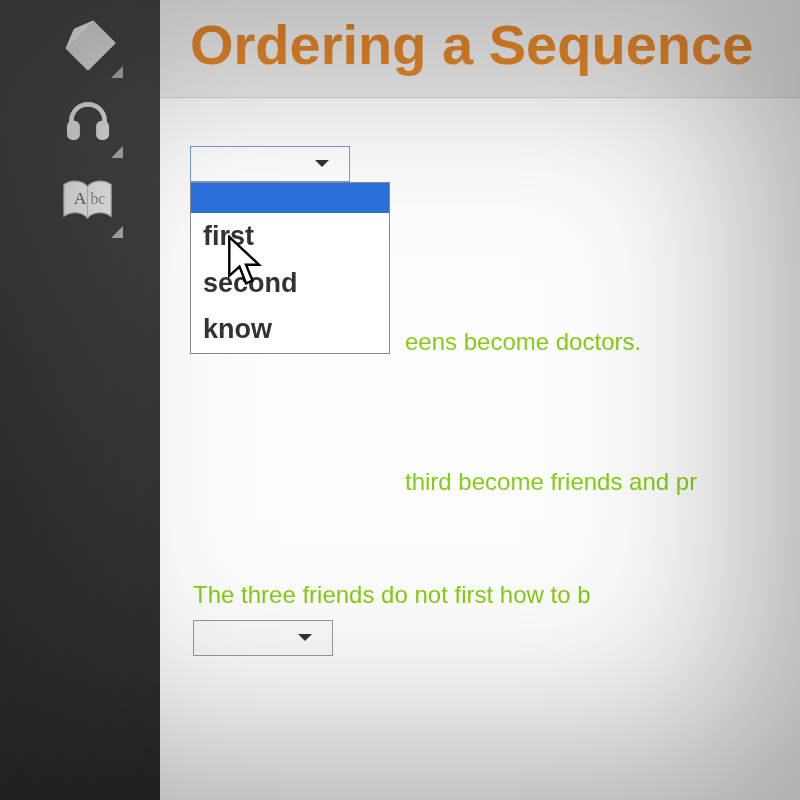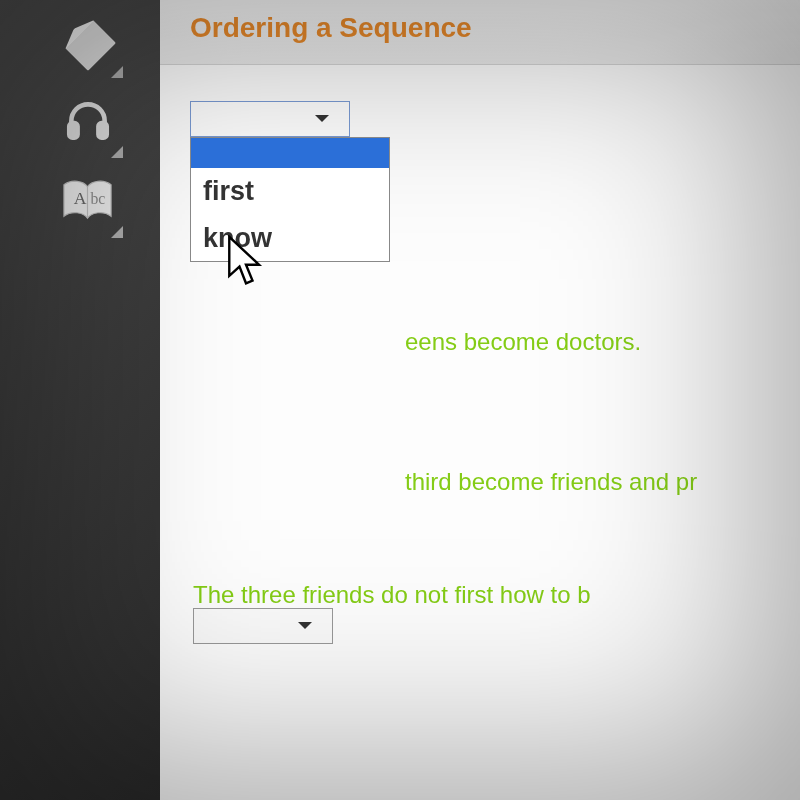--- a/index.html
+++ b/index.html
@@ -56,35 +56,35 @@
       height: 800px;
       background: #fdfdfd;
     }
     .title-bar {
       background: linear-gradient(to bottom, #f8f8f8, #ececec);
       border-bottom: 1px solid #d5d5d5;
       padding: 12px 30px 20px 30px;
     }
     .title {
       color: #e98a2b;
-      font-size: 28px;
+      font-size: 56px;
       font-weight: bold;
     }
     .body {
       padding: 30px 30px 30px 30px;
       font-size: 27px;
       color: #2e2e2e;
       line-height: 1.5;
     }
     .instr { margin-bottom: 4px; }
 
     .select-wrap {
       display: inline-block;
       vertical-align: top;
-      margin-top: 6px;
+      margin-top: 18px;
       position: relative;
       font-weight: bold;
     }
     .select-box {
       width: 160px;
       height: 36px;
       border: 1px solid #7a9bd4;
       background: #fff;
       position: relative;
       display: flex;
@@ -185,20 +185,21 @@
   </div>
   <div class="body">
 
     <div class="select-wrap">
       <div class="select-box">
         <span class="select-arrow"></span>
       </div>
       <div class="dropdown">
         <div class="opt blank"></div>
         <div class="opt">first</div>
+        <div class="opt">second</div>
         <div class="opt">know</div>
       </div>
     </div>
   </div>
 </div>
 
 <div class="row row1">eens become doctors.</div>
 <div class="row row2">third become friends and pr</div>
 <div class="row row3">The three friends do not first how to b</div>
 

